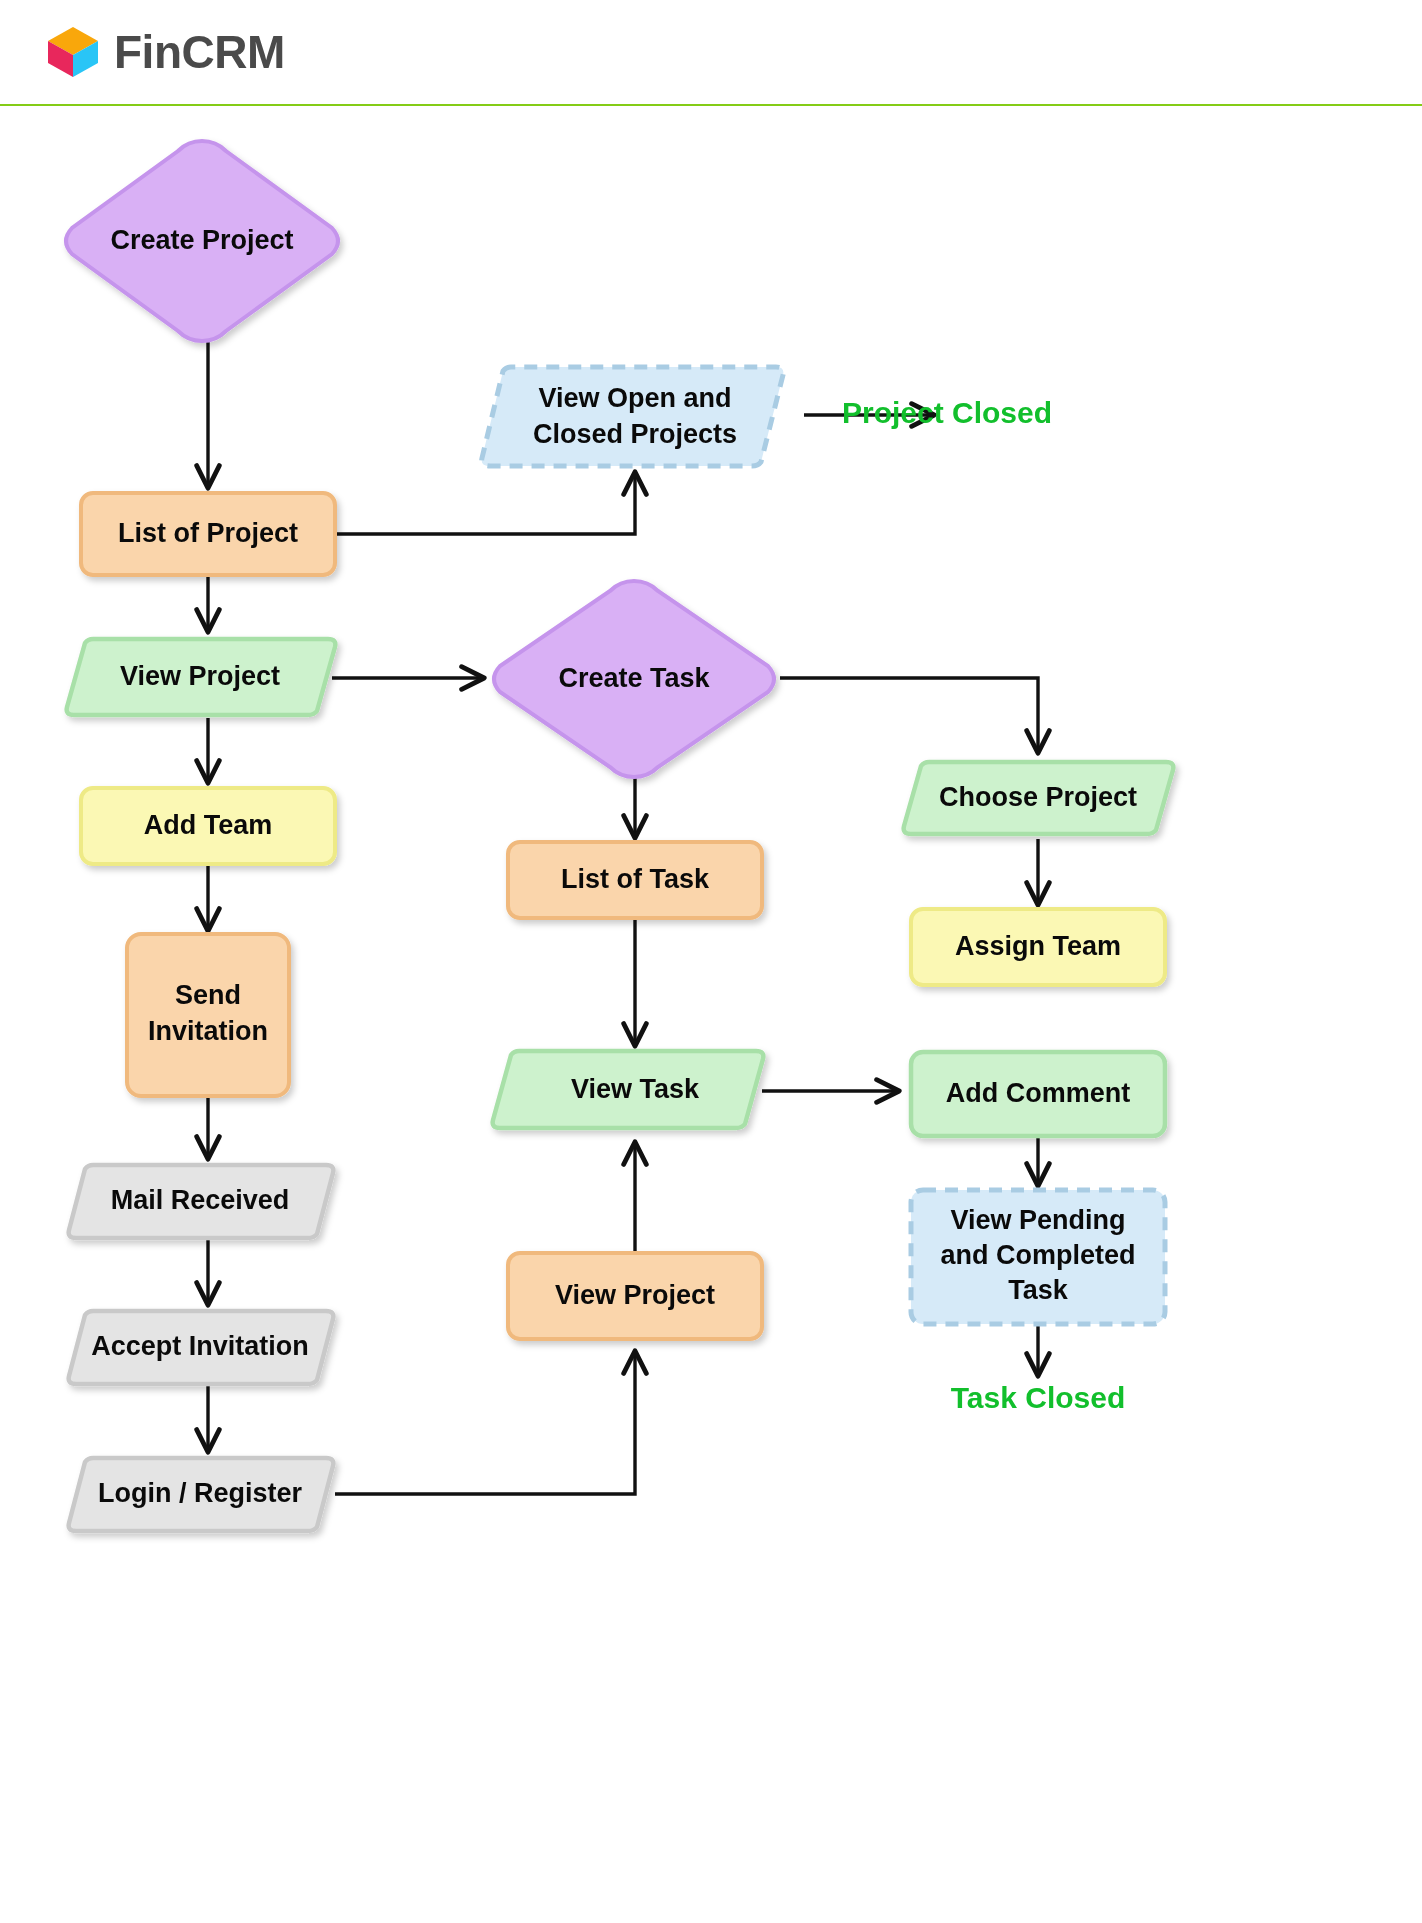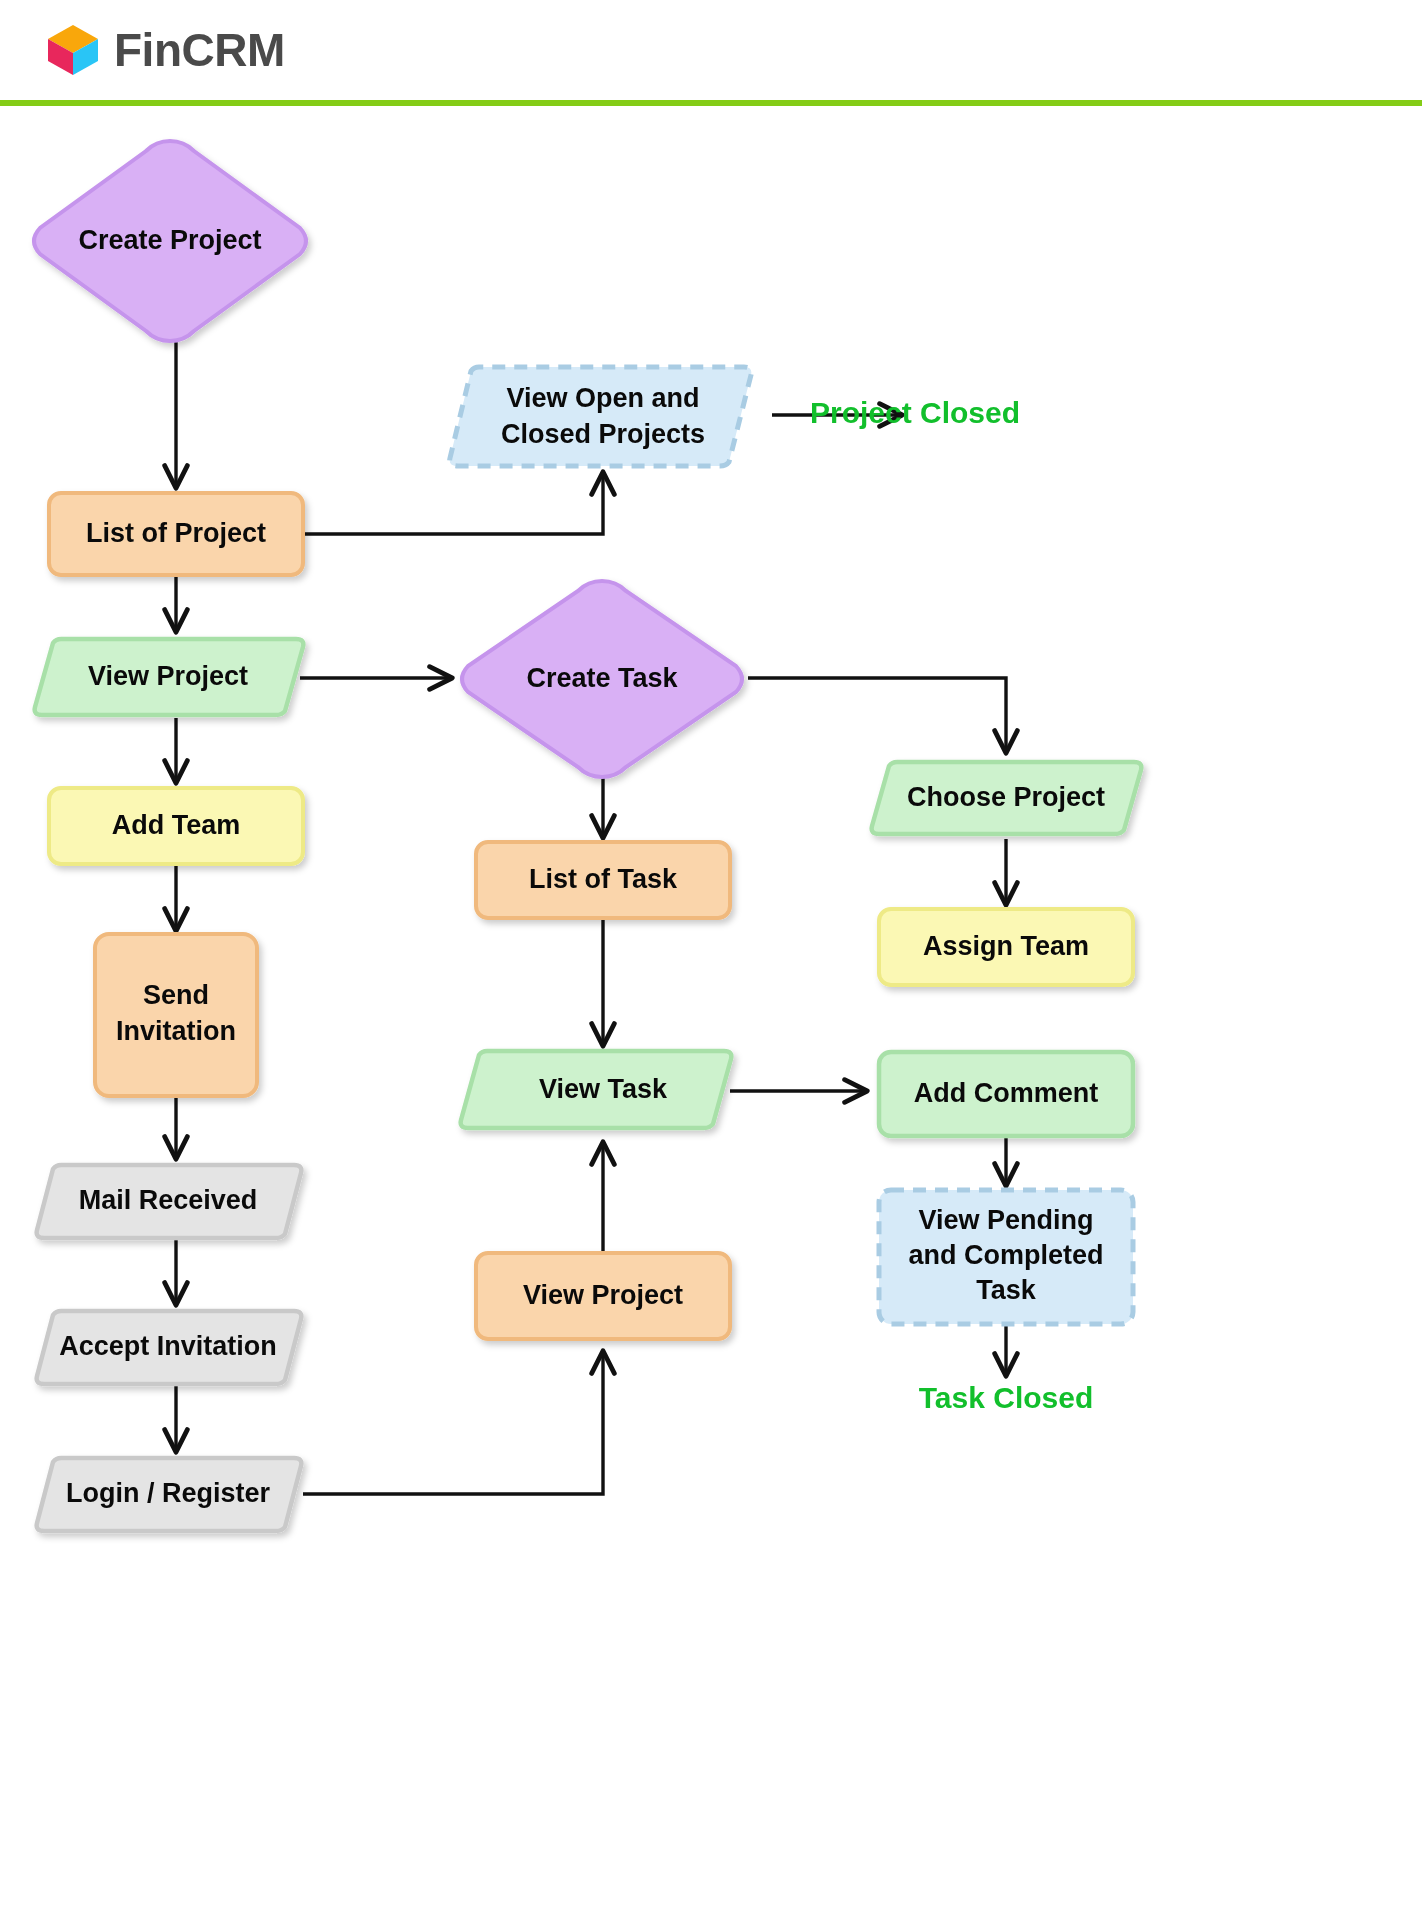--- a/index.html
+++ b/index.html
@@ -15,21 +15,21 @@
     background: #ffffff;
     overflow: hidden;
   }
   
   #header {
     position: absolute;
     left: 0; top: 0;
     width: 1422px;
     height: 106px;
     background: #ffffff;
-    border-bottom: 6px solid #84cc16;
+    border-bottom: 2px solid #84cc16;
     display: flex;
     align-items: center;
     padding-left: 44px;
   }
   #logo-mark {
     width: 58px; height: 58px;
     flex: 0 0 58px;
     margin-right: 12px;
   }
   #logo-text {
@@ -39,20 +39,21 @@
     color: #4a4a4a;
     font-family: "Liberation Sans", sans-serif;
     line-height: 1;
   }
   
   #canvas {
     position: absolute;
     left: 0; top: 106px;
     width: 1422px;
     height: 1817px;
+    padding-left: 32px;
   }
   #flow-svg { display: block; }
   .node-label {
     font-family: "Liberation Sans", sans-serif;
     font-size: 27px;
     font-weight: bold;
     fill: #0a0a0a;
     text-anchor: middle;
     dominant-baseline: middle;
     pointer-events: none;

